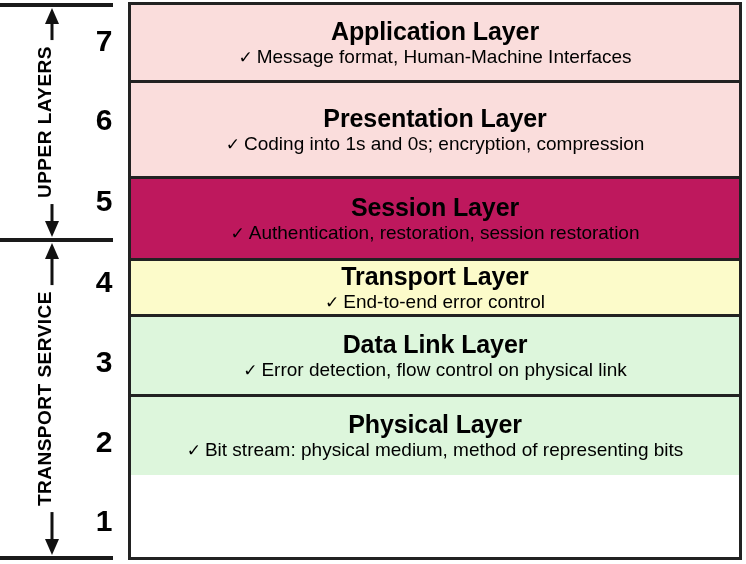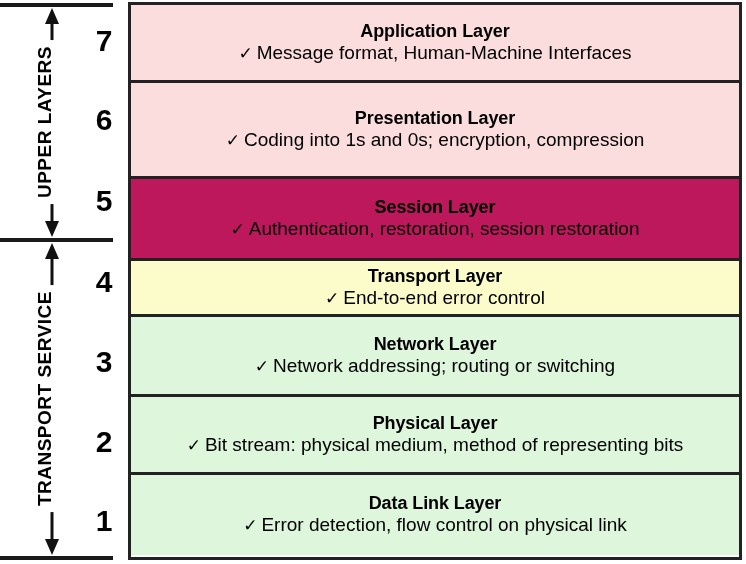--- a/index.html
+++ b/index.html
@@ -120,21 +120,21 @@
     border-bottom: 3px solid #222222;
     display: flex;
     flex-direction: column;
     align-items: center;
     justify-content: center;
     overflow: hidden;
   }
   .layer-band:last-child { border-bottom: none; }
 
   .layer-title {
-    font-size: 18px;
+    font-size: 25px;
     font-weight: 700;
     color: #000000;
     text-align: center;
     line-height: 1.12;
     letter-spacing: -0.1px;
   }
   .layer-desc {
     font-size: 19px;
     font-weight: 400;
     color: #000000;
@@ -219,35 +219,29 @@
       </div>
     </div>
 
     <div class="layer-band" style="height:56px;background:#fcfbca;">
       <div class="layer-title">Transport Layer</div>
       <div class="layer-desc">
         <span class="check">✓</span><span>End-to-end error control</span>
       </div>
     </div>
 
+
     <div class="layer-band" style="height:80px;background:#ddf6dc;">
-      <div class="layer-title">Network Layer</div>
-      <div class="layer-desc">
-        <span class="check">✓</span><span>Network addressing; routing or switching</span>
+      <div class="layer-title">Data Link Layer</div>
+      <div class="layer-desc">
+        <span class="check">✓</span><span>Error detection, flow control on physical link</span>
       </div>
     </div>
 
     <div class="layer-band" style="height:78px;background:#ddf6dc;">
       <div class="layer-title">Physical Layer</div>
       <div class="layer-desc">
         <span class="check">✓</span><span>Bit stream: physical medium, method of representing bits</span>
       </div>
     </div>
 
-    <div class="layer-band" style="height:80px;background:#ddf6dc;">
-      <div class="layer-title">Data Link Layer</div>
-      <div class="layer-desc">
-        <span class="check">✓</span><span>Error detection, flow control on physical link</span>
-      </div>
-    </div>
-
   </div>
 </div>
 
 </body></html>

